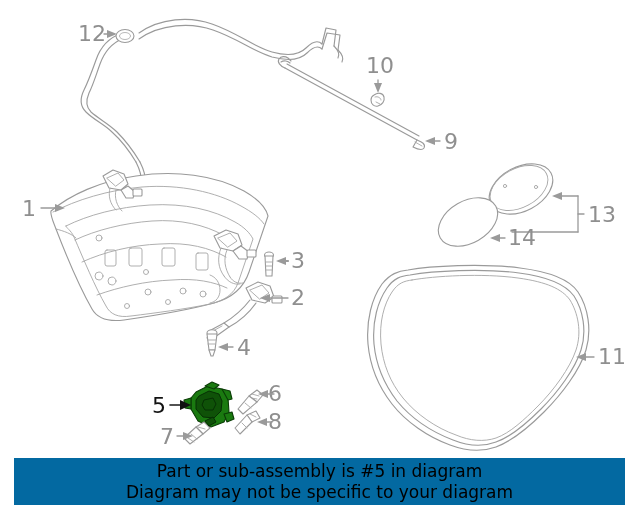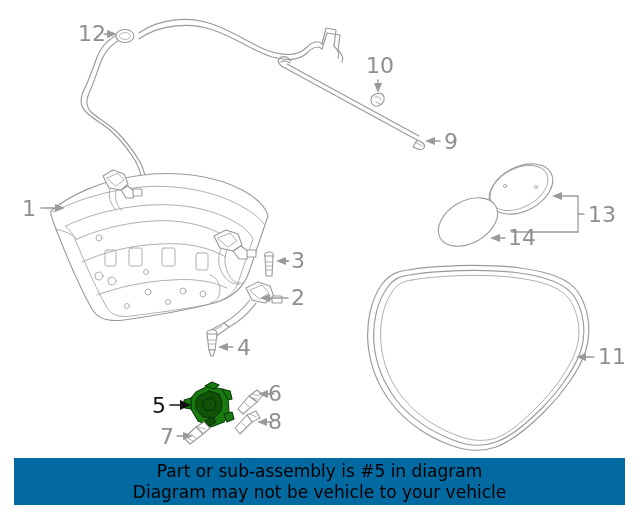--- a/index.html
+++ b/index.html
@@ -382,14 +382,14 @@
       <text class="callout-label" x="508" y="245">14</text>
       <line class="callout-line" x1="505" y1="238" x2="497" y2="238"></line>
       <path class="callout-head" d="M490,238 L500,234 L500,242 Z"></path>
     </g>
 
   </svg>
 </div>
 
 <div id="notice-banner">
   <div class="notice-line">Part or sub-assembly is #5 in diagram</div>
-  <div class="notice-line">Diagram may not be vehicle to your vehicle</div>
+  <div class="notice-line">Diagram may not be specific to your diagram</div>
 </div>
 
 </body></html>

